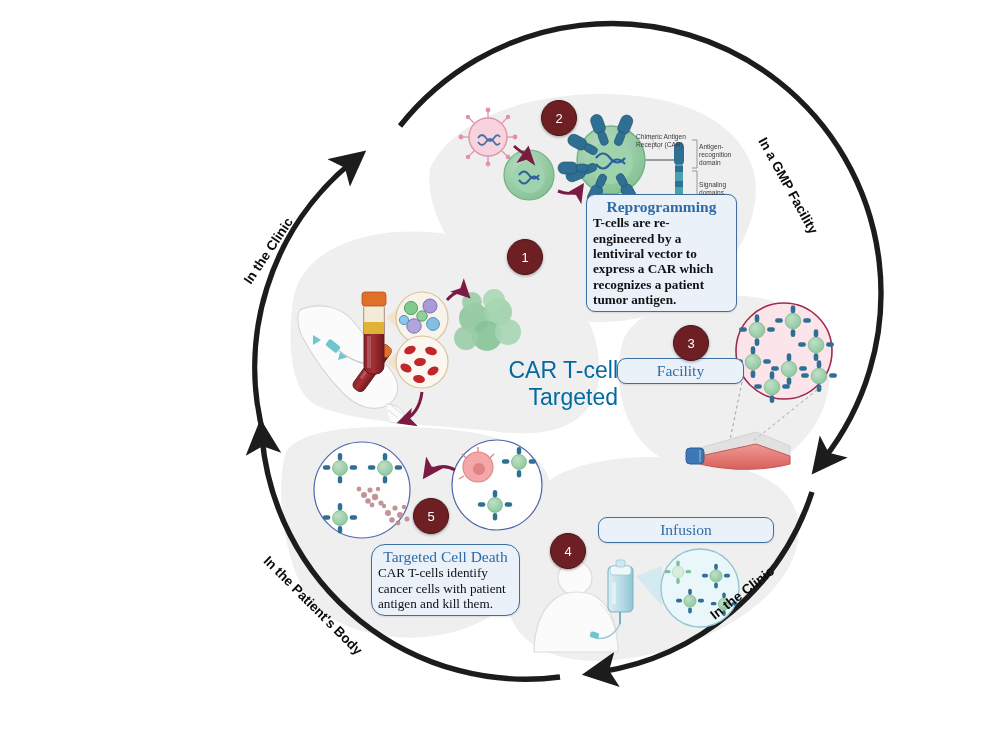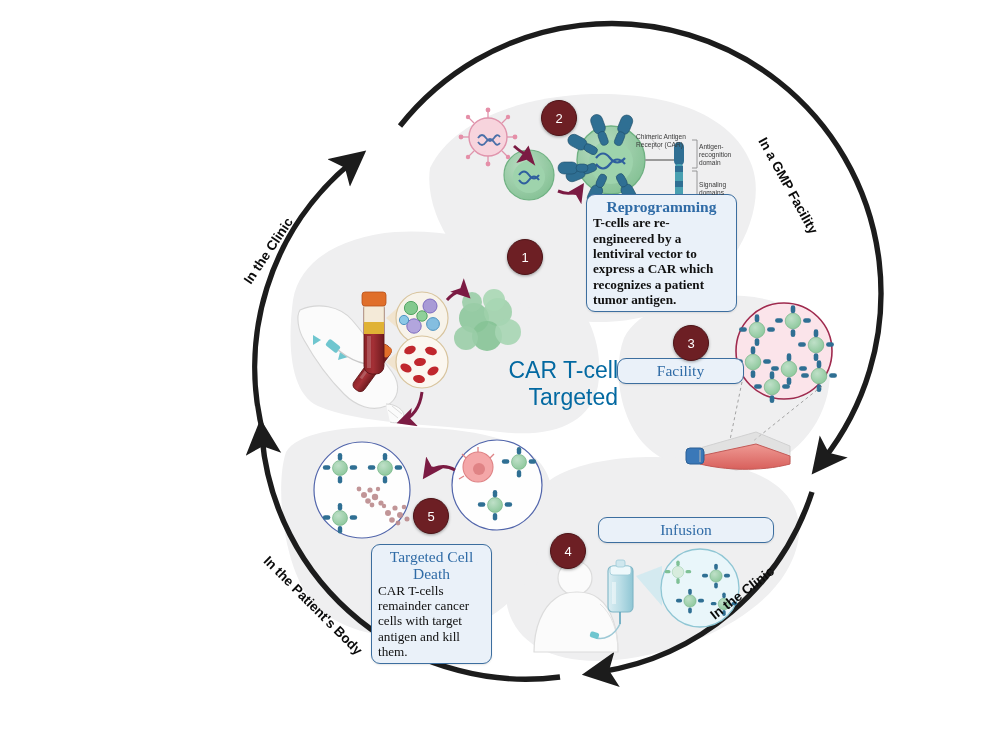--- a/index.html
+++ b/index.html
@@ -514,23 +514,23 @@
   </div>
 
   <div class="infobox" style="left:617px;top:358px;width:127px;">
     <div class="title">Facility</div>
   </div>
 
   <div class="infobox" style="left:598px;top:477px;width:176px;margin-top:40px;">
     <div class="title">Infusion</div>
   </div>
 
-  <div class="infobox" style="left:371px;top:544px;width:121px;">
+  <div class="infobox" style="left:371px;top:544px;width:149px;border-radius:14px;">
     <div class="title">Targeted Cell Death</div>
-    <div class="body">CAR T-cells  remainder cancer cells with target antigen and kill them.</div>
+    <div class="body">CAR T-cells  identify cancer cells with patient antigen and kill them.</div>
   </div>
 
   <div class="stepnum" style="left:507px;top:239px;">1</div>
   <div class="stepnum" style="left:541px;top:100px;">2</div>
   <div class="stepnum" style="left:673px;top:325px;">3</div>
   <div class="stepnum" style="left:550px;top:533px;">4</div>
   <div class="stepnum" style="left:413px;top:498px;">5</div>
 
   <div class="minilab" style="left:636px;top:133px;width:64px;white-space:pre-line;">Chimeric Antigen
 Receptor (CAR)</div>

